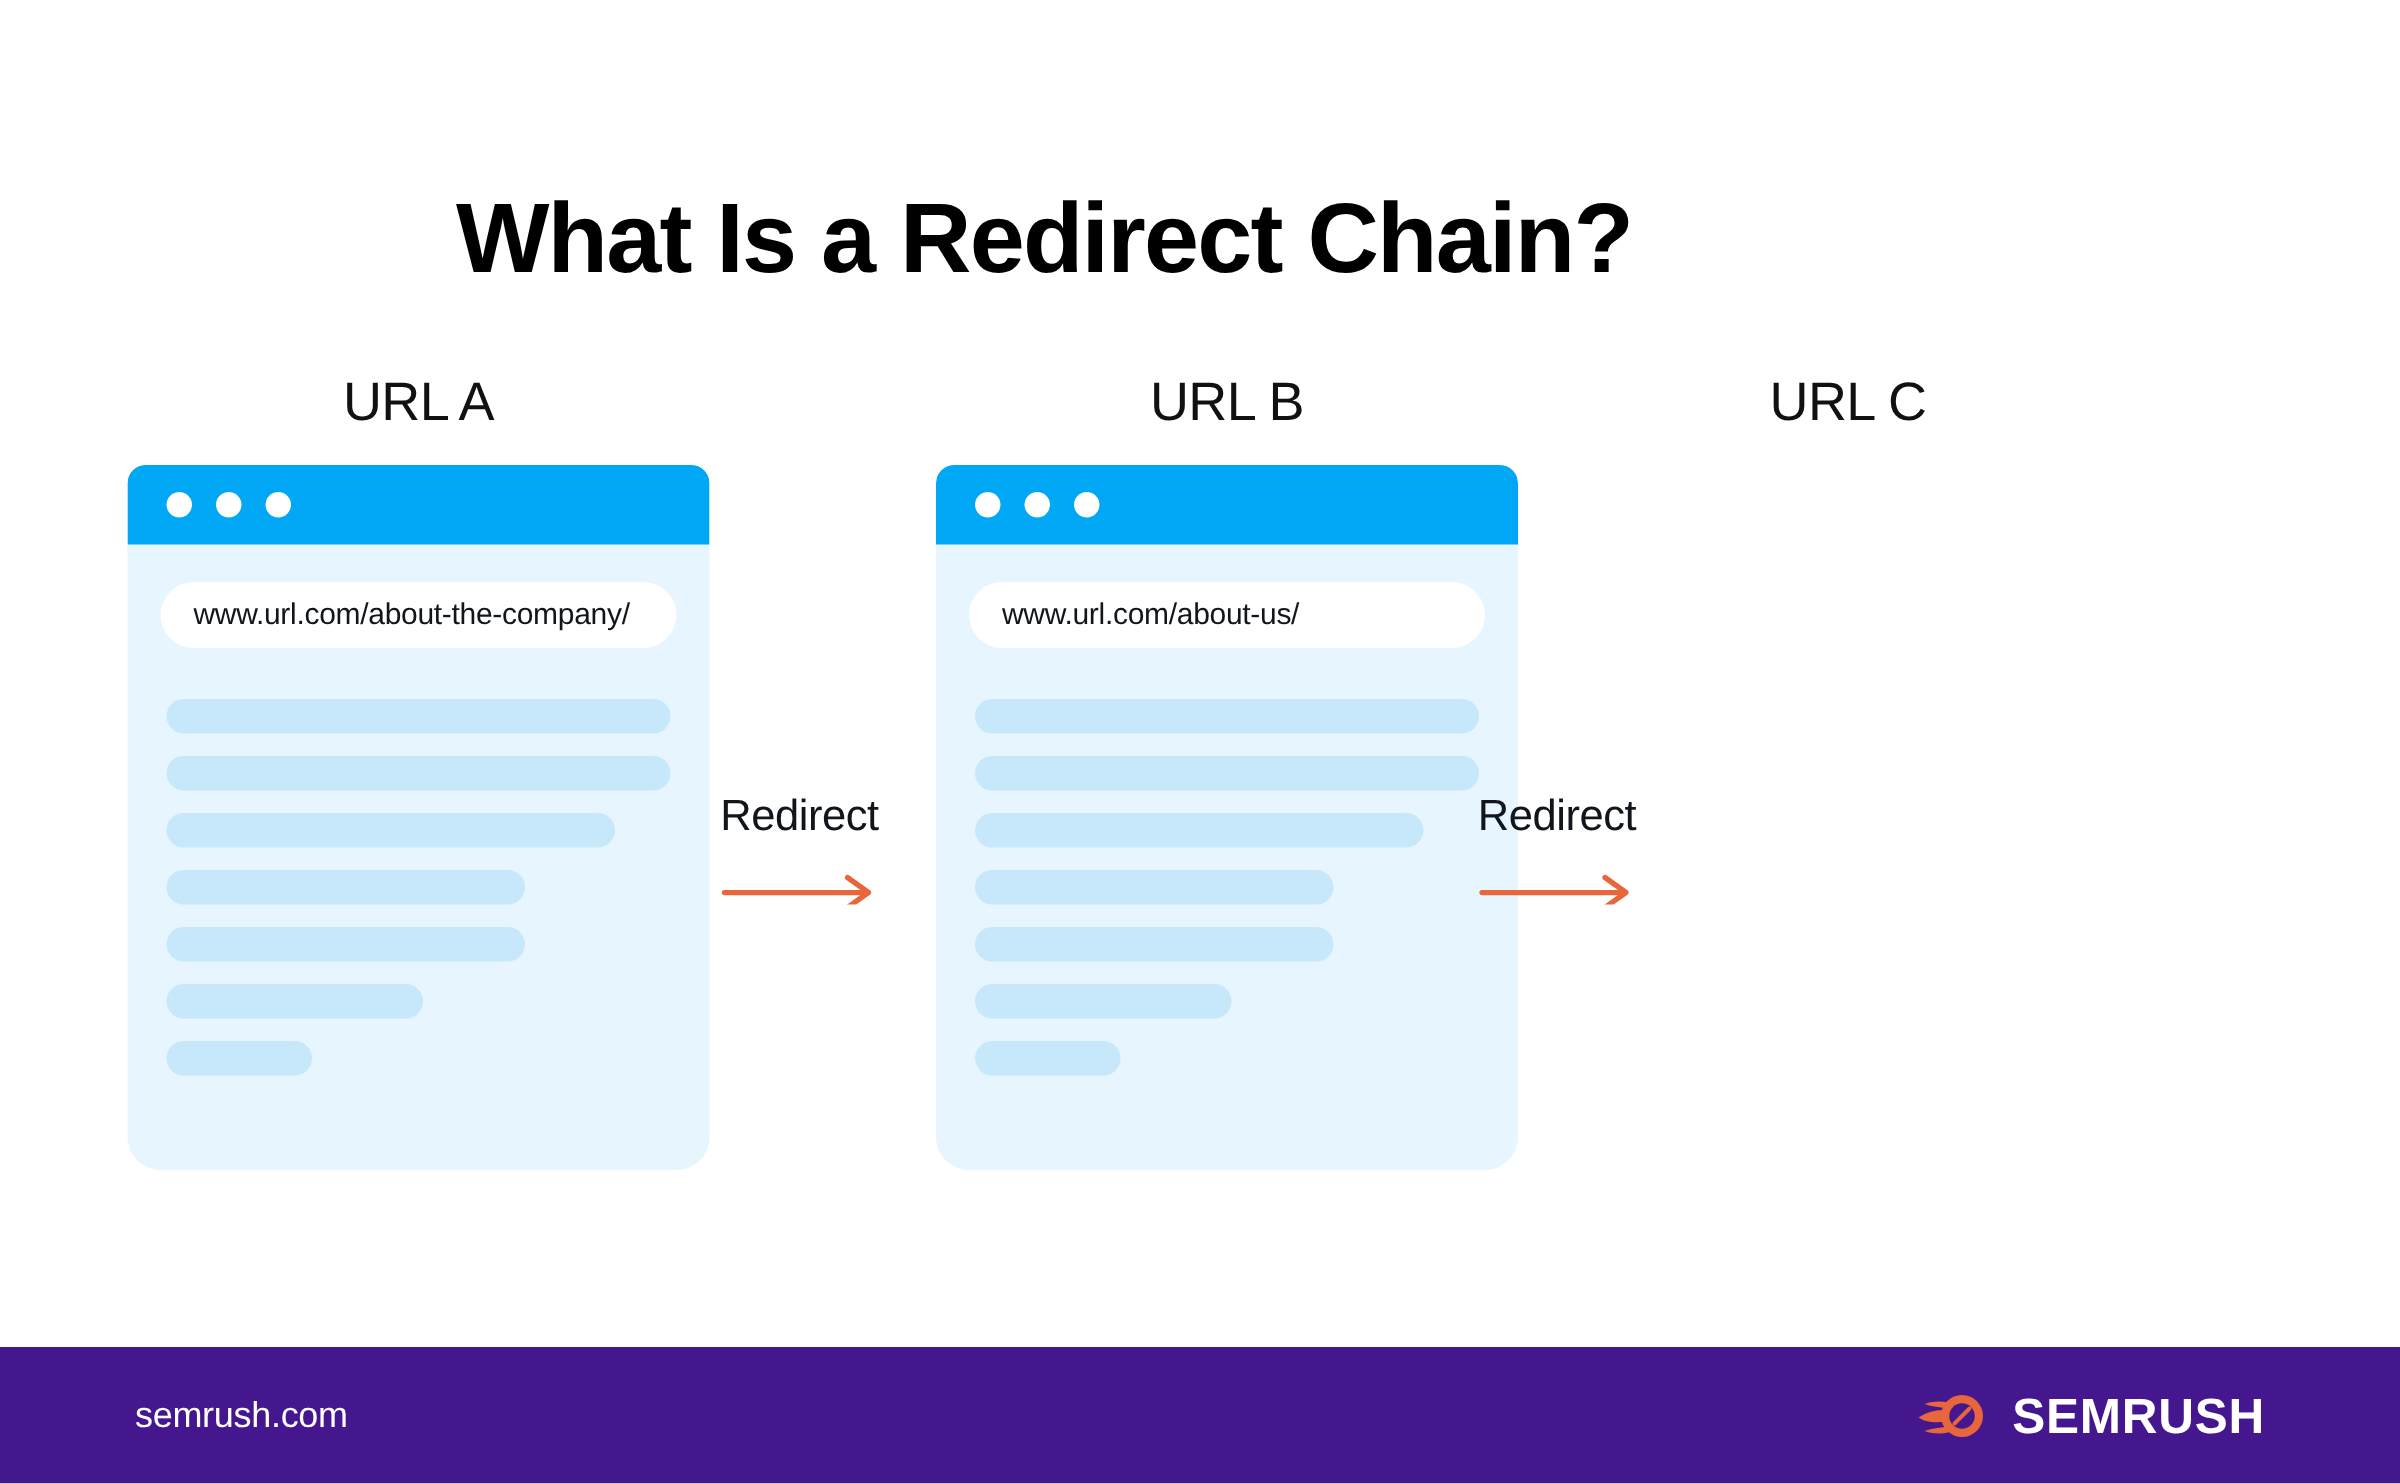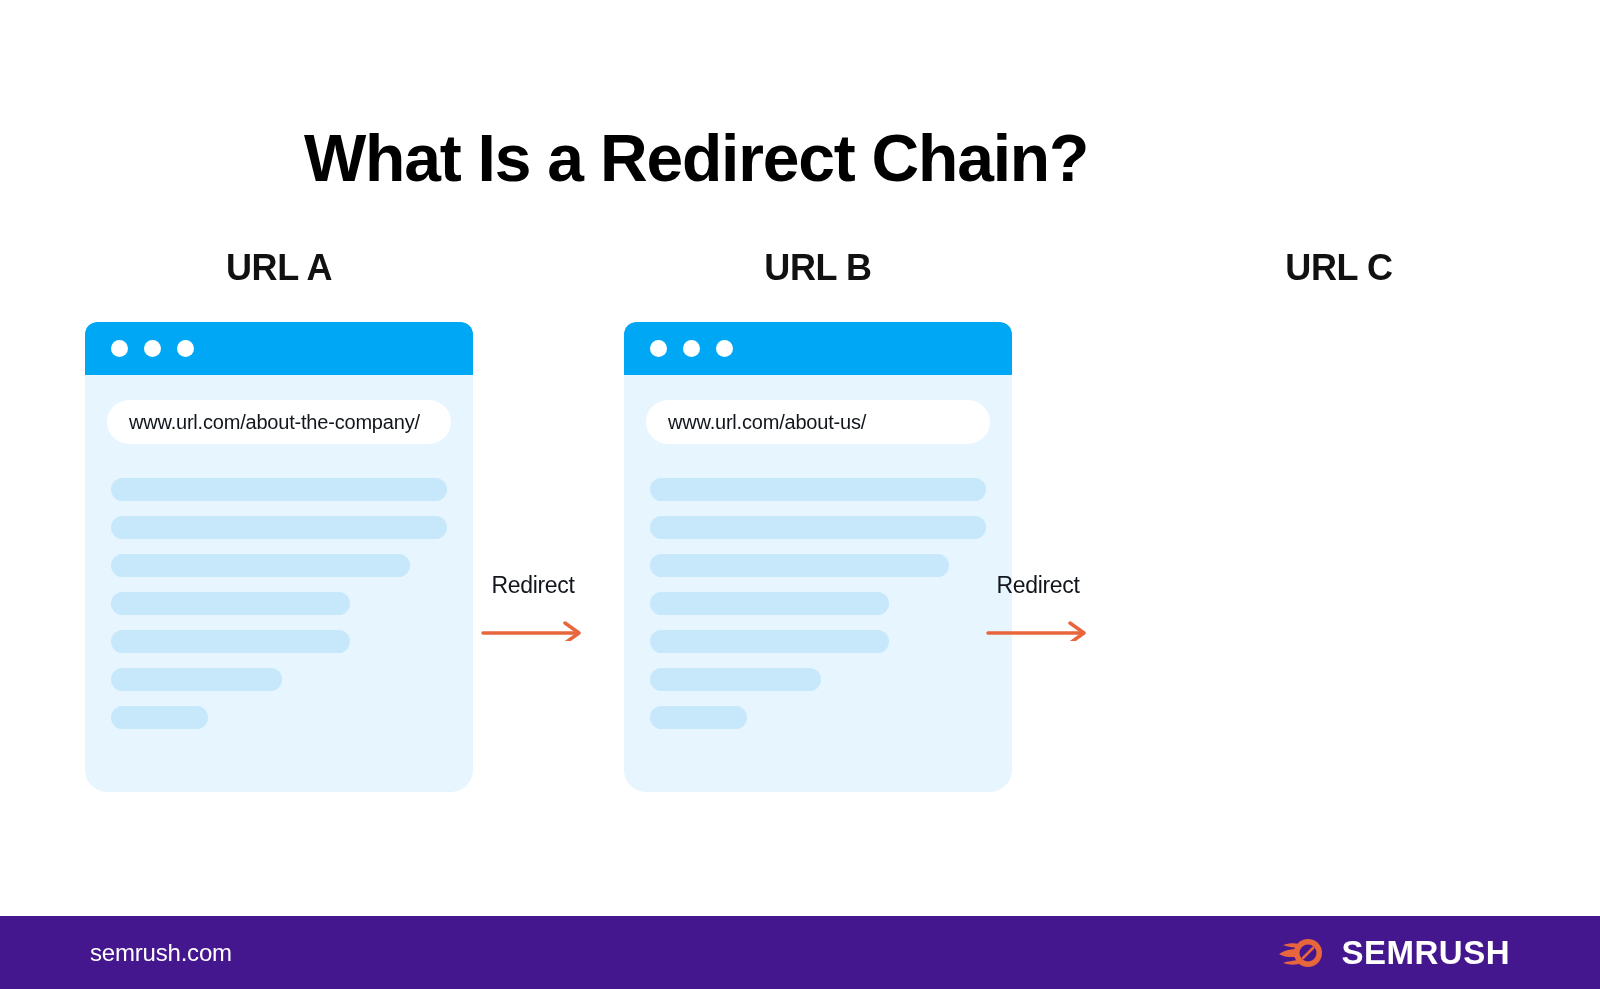--- a/index.html
+++ b/index.html
@@ -39,29 +39,29 @@
     height: 560px;
   }
 
   .column {
     position: absolute;
     top: 0;
     width: 388px;
   }
   .column.col-a { left: 85px; }
   .column.col-b { left: 591px; padding-left: 33px; }
-  .column.col-c { left: 1145px; }
+  .column.col-c { left: 1038px; }
 
   .column-label {
     text-align: center;
     font-size: 36px;
-    font-weight: 700;
+    font-weight: 400;
     color: #111111;
     letter-spacing: -0.4px;
-    margin-bottom: 30px;
+    margin-bottom: 18px;
     line-height: 1;
     height: 42px;
   }
 
   
   .browser-card {
     position: relative;
     width: 100%;
     height: 470px;
     background: #e6f5fe;
@@ -119,39 +119,38 @@
   .connector {
     position: absolute;
     top: 280px;
     width: 130px;
     text-align: center;
   }
   .connector.conn-1 { left: 468px; }
   .connector.conn-2 { left: 973px; }
 
   .connector-label {
-    font-size: 23px;
+    font-size: 29px;
     color: #11161d;
     letter-spacing: -0.3px;
     line-height: 1;
     margin-bottom: 22px;
-    margin-top: 44px;
   }
   .connector-arrow {
     display: block;
     margin: 0 auto;
   }
 
   
   .footer {
     position: absolute;
     left: 0;
     bottom: 0;
     width: 1600px;
-    height: 73px;
+    height: 91px;
     background: #45178f;
     display: flex;
     align-items: center;
     justify-content: space-between;
     padding: 0 90px;
     box-sizing: border-box;
   }
   .footer-site {
     color: #ffffff;
     font-size: 24px;

